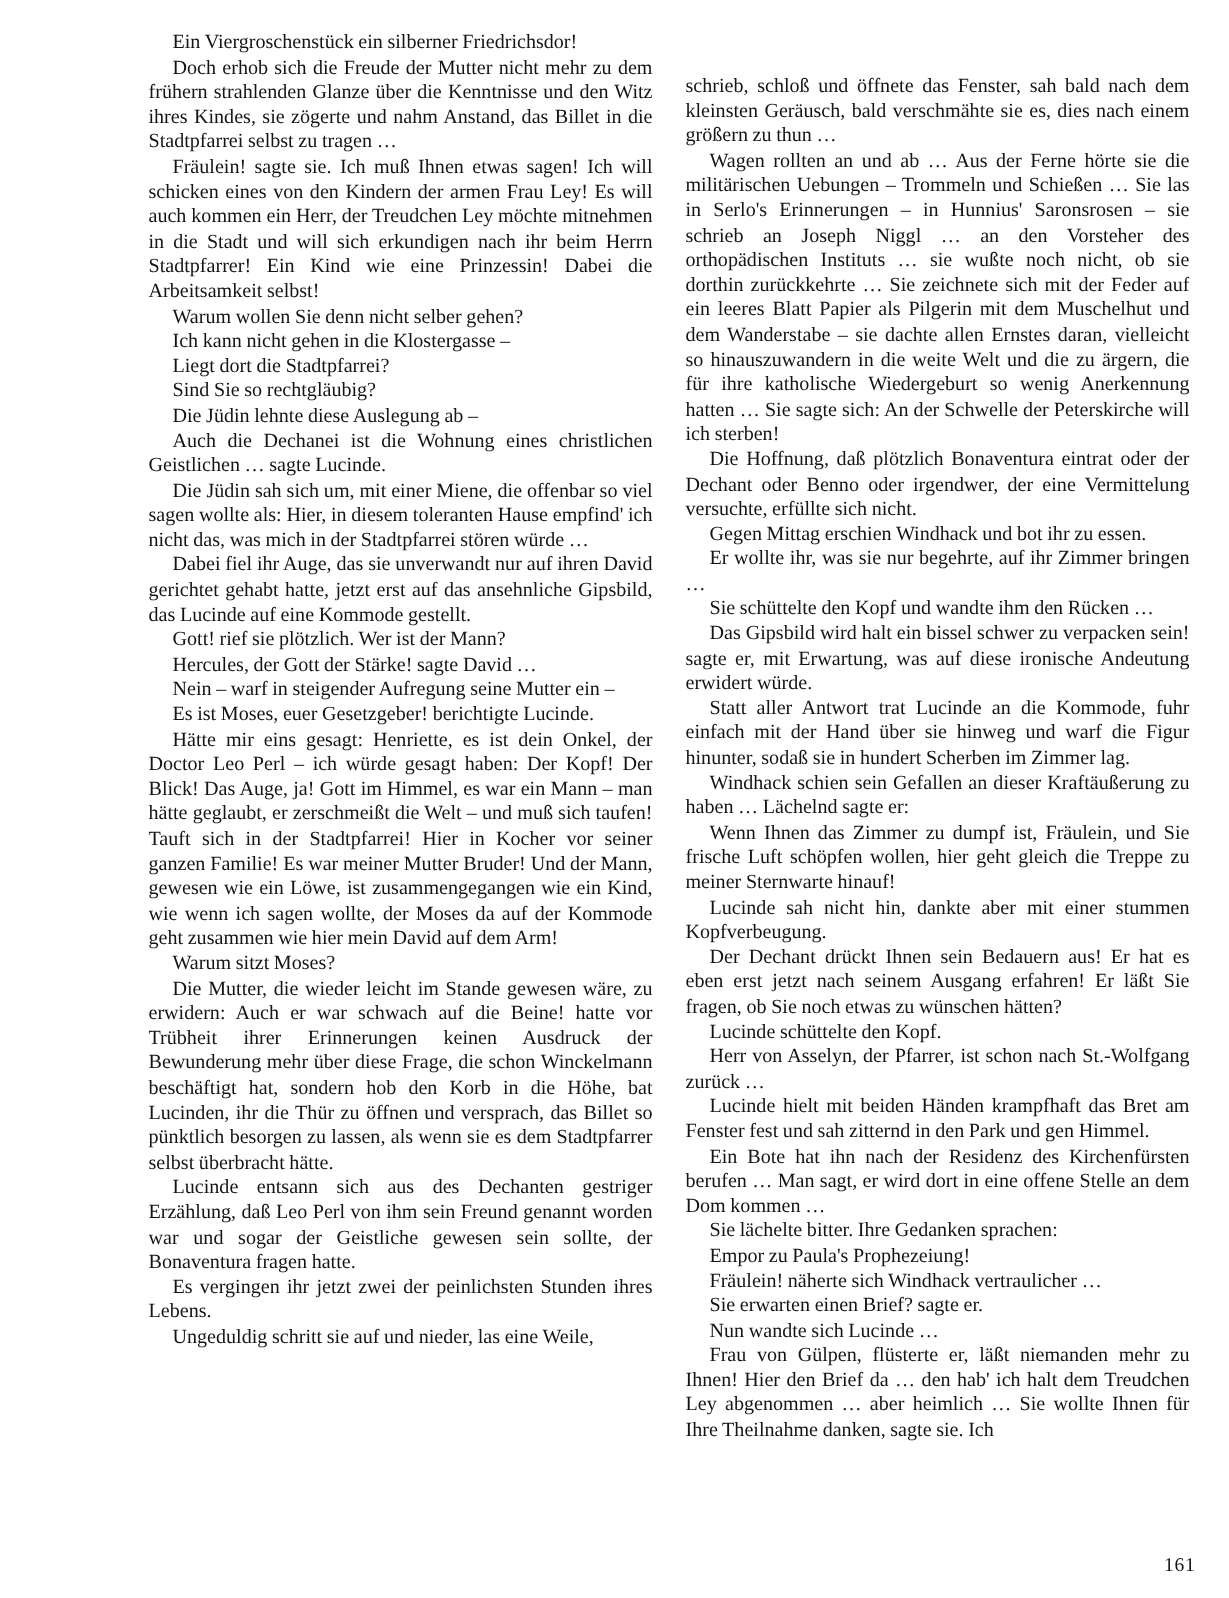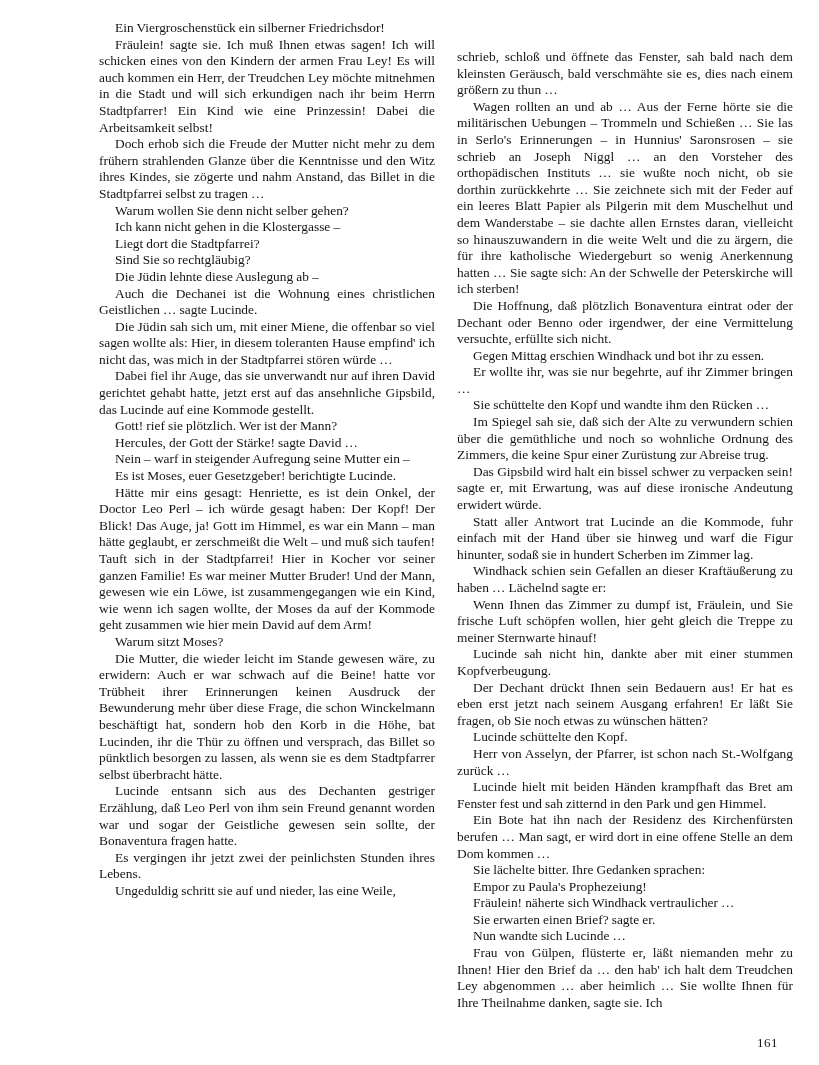--- a/index.html
+++ b/index.html
@@ -38,35 +38,35 @@
   .column p {
     margin: 0;
     text-indent: 16px;
   }
   .column.continuation p:first-child {
     text-indent: 0;
     margin-top: 29px;
   }
   .page-number {
     position: absolute;
-    right: 41px;
+    right: 22px;
     bottom: 14px;
     font-size: 13px;
     letter-spacing: 0.5px;
   }
 </style>
 </head>
 <body>
 
 <div class="page">
   <div class="text-block">
     <div class="column">
         <p>Ein Viergroschenstück ein silberner Friedrichsdor!</p>
+        <p>Doch erhob sich die Freude der Mutter nicht mehr zu dem frühern strahlenden Glanze über die Kenntnisse und den Witz ihres Kindes, sie zögerte und nahm Anstand, das Billet in die Stadtpfarrei selbst zu tragen …</p>
         <p>Fräulein! sagte sie. Ich muß Ihnen etwas sagen! Ich will schicken eines von den Kindern der armen Frau Ley! Es will auch kommen ein Herr, der Treudchen Ley möchte mitnehmen in die Stadt und will sich erkundigen nach ihr beim Herrn Stadtpfarrer! Ein Kind wie eine Prinzessin! Dabei die Arbeitsamkeit selbst!</p>
-        <p>Doch erhob sich die Freude der Mutter nicht mehr zu dem frühern strahlenden Glanze über die Kenntnisse und den Witz ihres Kindes, sie zögerte und nahm Anstand, das Billet in die Stadtpfarrei selbst zu tragen …</p>
         <p>Warum wollen Sie denn nicht selber gehen?</p>
         <p>Ich kann nicht gehen in die Klostergasse –</p>
         <p>Liegt dort die Stadtpfarrei?</p>
         <p>Sind Sie so rechtgläubig?</p>
         <p>Die Jüdin lehnte diese Auslegung ab –</p>
         <p>Auch die Dechanei ist die Wohnung eines christlichen Geistlichen … sagte Lucinde.</p>
         <p>Die Jüdin sah sich um, mit einer Miene, die offenbar so viel sagen wollte als: Hier, in diesem toleranten Hause empfind' ich nicht das, was mich in der Stadtpfarrei stören würde …</p>
         <p>Dabei fiel ihr Auge, das sie unverwandt nur auf ihren David gerichtet gehabt hatte, jetzt erst auf das ansehnliche Gipsbild, das Lucinde auf eine Kommode gestellt.</p>
         <p>Gott! rief sie plötzlich. Wer ist der Mann?</p>
         <p>Hercules, der Gott der Stärke! sagte David …</p>
@@ -79,21 +79,20 @@
         <p>Es vergingen ihr jetzt zwei der peinlichsten Stunden ihres Lebens.</p>
         <p>Ungeduldig schritt sie auf und nieder, las eine Weile,</p>
       </div>
     <div class="column continuation">
         <p>schrieb, schloß und öffnete das Fenster, sah bald nach dem kleinsten Geräusch, bald verschmähte sie es, dies nach einem größern zu thun …</p>
         <p>Wagen rollten an und ab … Aus der Ferne hörte sie die militärischen Uebungen – Trommeln und Schießen … Sie las in Serlo's Erinnerungen – in Hunnius' Saronsrosen – sie schrieb an Joseph Niggl … an den Vorsteher des orthopädischen Instituts … sie wußte noch nicht, ob sie dorthin zurückkehrte … Sie zeichnete sich mit der Feder auf ein leeres Blatt Papier als Pilgerin mit dem Muschelhut und dem Wanderstabe – sie dachte allen Ernstes daran, vielleicht so hinauszuwandern in die weite Welt und die zu ärgern, die für ihre katholische Wiedergeburt so wenig Anerkennung hatten … Sie sagte sich: An der Schwelle der Peterskirche will ich sterben!</p>
         <p>Die Hoffnung, daß plötzlich Bonaventura eintrat oder der Dechant oder Benno oder irgendwer, der eine Vermittelung versuchte, erfüllte sich nicht.</p>
         <p>Gegen Mittag erschien Windhack und bot ihr zu essen.</p>
         <p>Er wollte ihr, was sie nur begehrte, auf ihr Zimmer bringen …</p>
         <p>Sie schüttelte den Kopf und wandte ihm den Rücken …</p>
-        <p>Im Spiegel sah sie, daß sich der Alte zu verwundern schien über die gemüthliche und noch so wohnliche Ordnung des Zimmers, die keine Spur einer Zurüstung zur Abreise trug.</p>
         <p>Das Gipsbild wird halt ein bissel schwer zu verpacken sein! sagte er, mit Erwartung, was auf diese ironische Andeutung erwidert würde.</p>
         <p>Statt aller Antwort trat Lucinde an die Kommode, fuhr einfach mit der Hand über sie hinweg und warf die Figur hinunter, sodaß sie in hundert Scherben im Zimmer lag.</p>
         <p>Windhack schien sein Gefallen an dieser Kraftäußerung zu haben … Lächelnd sagte er:</p>
         <p>Wenn Ihnen das Zimmer zu dumpf ist, Fräulein, und Sie frische Luft schöpfen wollen, hier geht gleich die Treppe zu meiner Sternwarte hinauf!</p>
         <p>Lucinde sah nicht hin, dankte aber mit einer stummen Kopfverbeugung.</p>
         <p>Der Dechant drückt Ihnen sein Bedauern aus! Er hat es eben erst jetzt nach seinem Ausgang erfahren! Er läßt Sie fragen, ob Sie noch etwas zu wünschen hätten?</p>
         <p>Lucinde schüttelte den Kopf.</p>
         <p>Herr von Asselyn, der Pfarrer, ist schon nach St.-Wolfgang zurück …</p>
         <p>Lucinde hielt mit beiden Händen krampfhaft das Bret am Fenster fest und sah zitternd in den Park und gen Himmel.</p>
         <p>Ein Bote hat ihn nach der Residenz des Kirchenfürsten berufen … Man sagt, er wird dort in eine offene Stelle an dem Dom kommen …</p>

